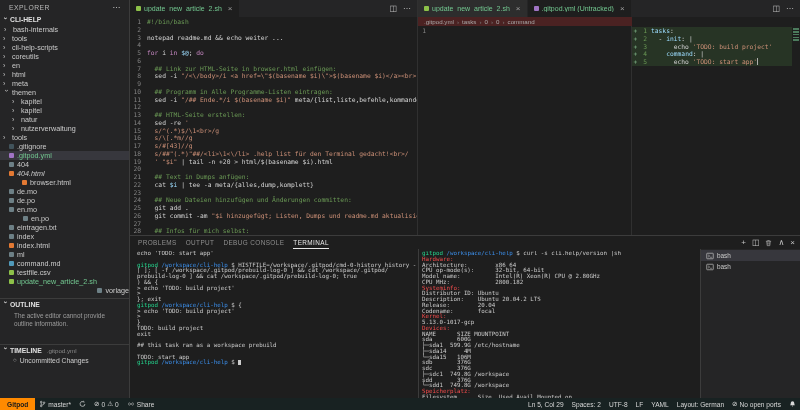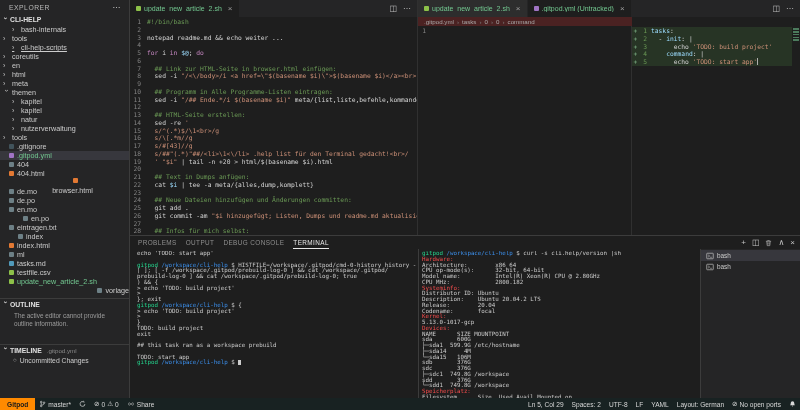--- a/index.html
+++ b/index.html
@@ -99,29 +99,29 @@
   <aside class="sidebar">
     <div class="sb-title">
       <span>EXPLORER</span>
       <span class="sb-ellipsis">⋯</span>
     </div>
     <div class="section-hdr">
       <span class="chev open">›</span>
       <span class="ws-name">CLI-HELP</span>
     </div>
     <div class="tree" id="tree">
-        <div class="tree-row" style="padding-left: 12px; align-items: center;">
+        <div class="tree-row" style="padding-left: 4px; align-items: center;">
           <span class="chev">›</span>
           <span class="tlabel">bash-internals</span>
         </div>
         <div class="tree-row" style="padding-left: 3px;">
           <span class="chev">›</span>
           <span class="tlabel">tools</span>
         </div>
-        <div class="tree-row" style="padding-left: 12px; text-decoration: underline;">
+        <div class="tree-row" style="padding-left: 3px;">
           <span class="chev">›</span>
           <span class="tlabel">cli-help-scripts</span>
         </div>
         <div class="tree-row" style="padding-left: 3px;">
           <span class="chev">›</span>
           <span class="tlabel">coreutils</span>
         </div>
         <div class="tree-row" style="padding-left: 3px;">
           <span class="chev">›</span>
           <span class="tlabel">en</span>
@@ -163,25 +163,25 @@
           <span class="tlabel">.gitignore</span>
         </div>
         <div class="tree-row selected" style="padding-left: 3px;">
           <span class="ficon" style="background: rgb(160, 116, 196);"></span>
           <span class="tlabel untracked">.gitpod.yml</span>
         </div>
         <div class="tree-row" style="padding-left: 3px;">
           <span class="ficon" style="background: rgb(109, 128, 134);"></span>
           <span class="tlabel">404</span>
         </div>
-        <div class="tree-row" style="padding-left: 3px;">
+        <div class="tree-row" style="padding-left: 3px; font-style: italic;">
           <span class="ficon" style="background: rgb(227, 121, 51);"></span>
           <span class="tlabel">404.html</span>
         </div>
-        <div class="tree-row" style="padding-left: 16px; flex-direction: column;">
+        <div class="tree-row" style="padding-left: 16px;">
           <span class="ficon" style="background: rgb(227, 121, 51);"></span>
           <span class="tlabel">browser.html</span>
         </div>
         <div class="tree-row" style="padding-left: 3px;">
           <span class="ficon" style="background: rgb(109, 128, 134);"></span>
           <span class="tlabel">de.mo</span>
         </div>
         <div class="tree-row" style="padding-left: 3px;">
           <span class="ficon" style="background: rgb(109, 128, 134);"></span>
           <span class="tlabel">de.po</span>
@@ -191,35 +191,35 @@
           <span class="tlabel">en.mo</span>
         </div>
         <div class="tree-row" style="padding-left: 17px;">
           <span class="ficon" style="background: rgb(109, 128, 134);"></span>
           <span class="tlabel">en.po</span>
         </div>
         <div class="tree-row" style="padding-left: 3px;">
           <span class="ficon" style="background: rgb(109, 128, 134);"></span>
           <span class="tlabel">eintragen.txt</span>
         </div>
-        <div class="tree-row" style="padding-left: 12px;">
+        <div class="tree-row" style="padding-left: 3px;">
           <span class="ficon" style="background: rgb(109, 128, 134);"></span>
           <span class="tlabel">index</span>
         </div>
         <div class="tree-row" style="padding-left: 3px;">
           <span class="ficon" style="background: rgb(227, 121, 51);"></span>
           <span class="tlabel">index.html</span>
         </div>
         <div class="tree-row" style="padding-left: 3px;">
           <span class="ficon" style="background: rgb(109, 128, 134);"></span>
           <span class="tlabel">ml</span>
         </div>
         <div class="tree-row" style="padding-left: 3px;">
           <span class="ficon" style="background: rgb(81, 154, 186);"></span>
-          <span class="tlabel">tasks.md</span>
+          <span class="tlabel">command.md</span>
         </div>
         <div class="tree-row" style="padding-left: 3px;">
           <span class="ficon" style="background: rgb(141, 193, 73);"></span>
           <span class="tlabel">testfile.csv</span>
         </div>
         <div class="tree-row" style="padding-left: 3px;">
           <span class="ficon" style="background: rgb(141, 193, 73);"></span>
           <span class="tlabel untracked">update_new_article_2.sh</span>
         </div>
         <div class="tree-row" style="padding-left: 3px; justify-content: flex-end;">

